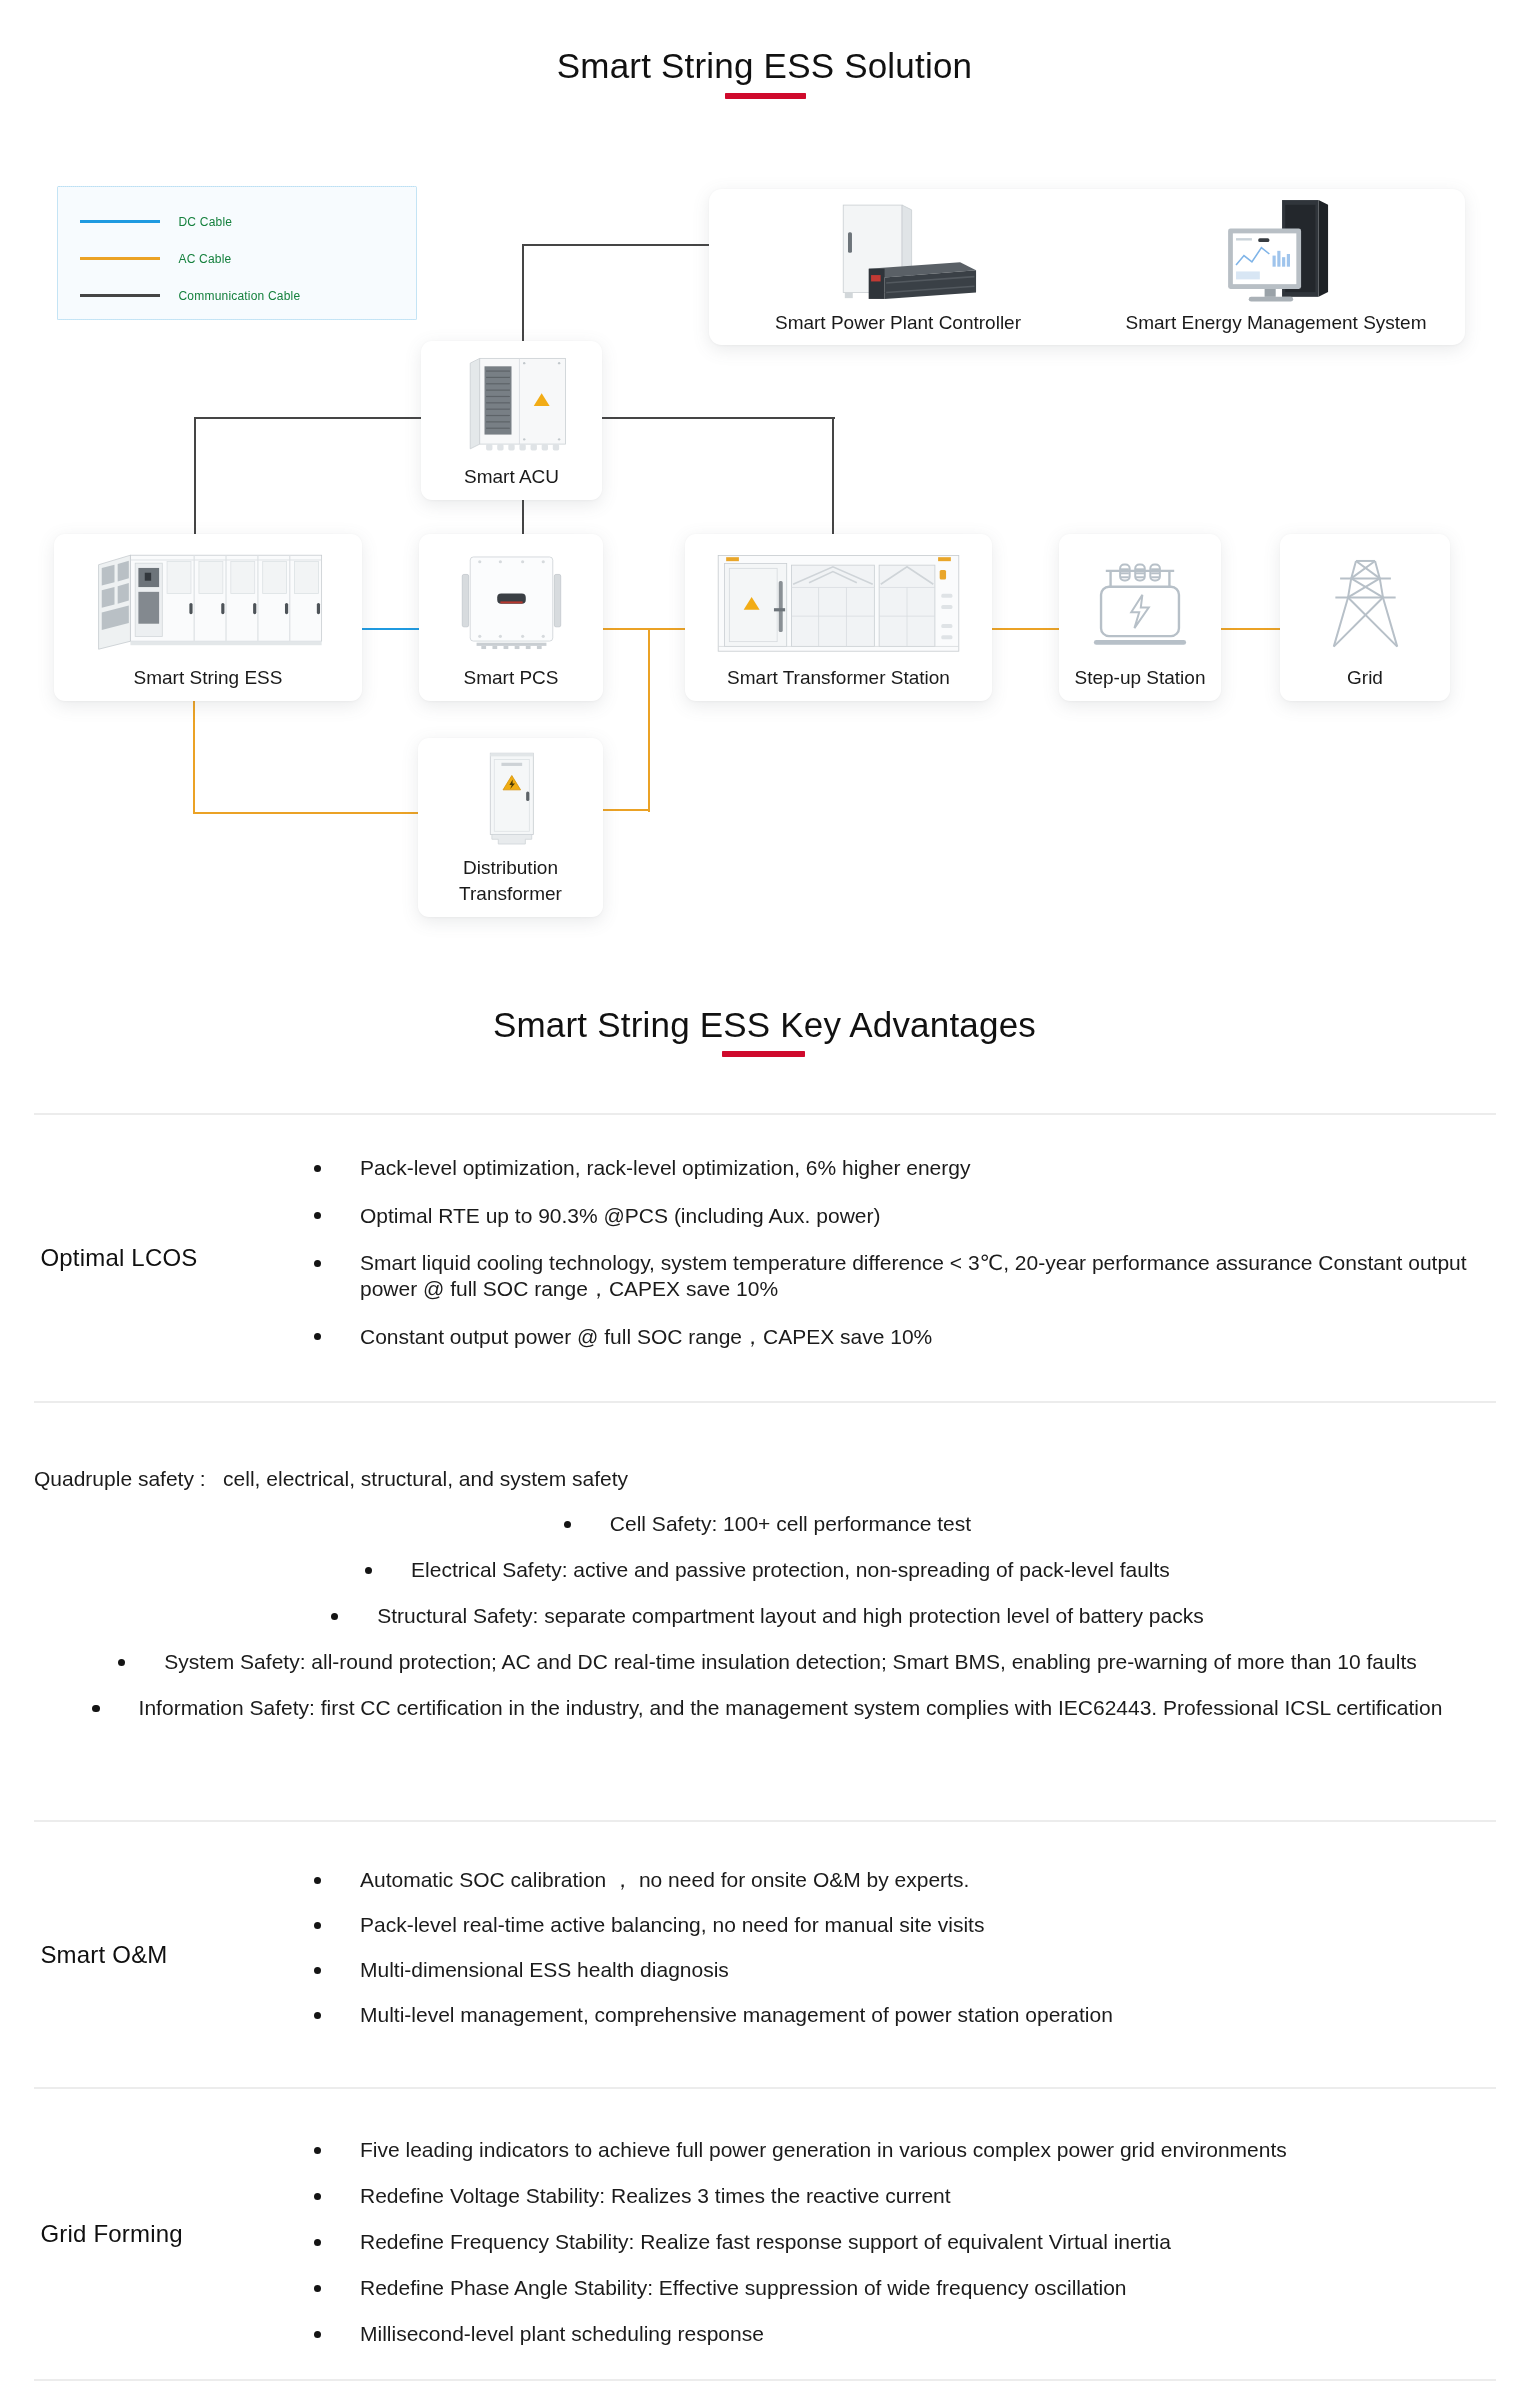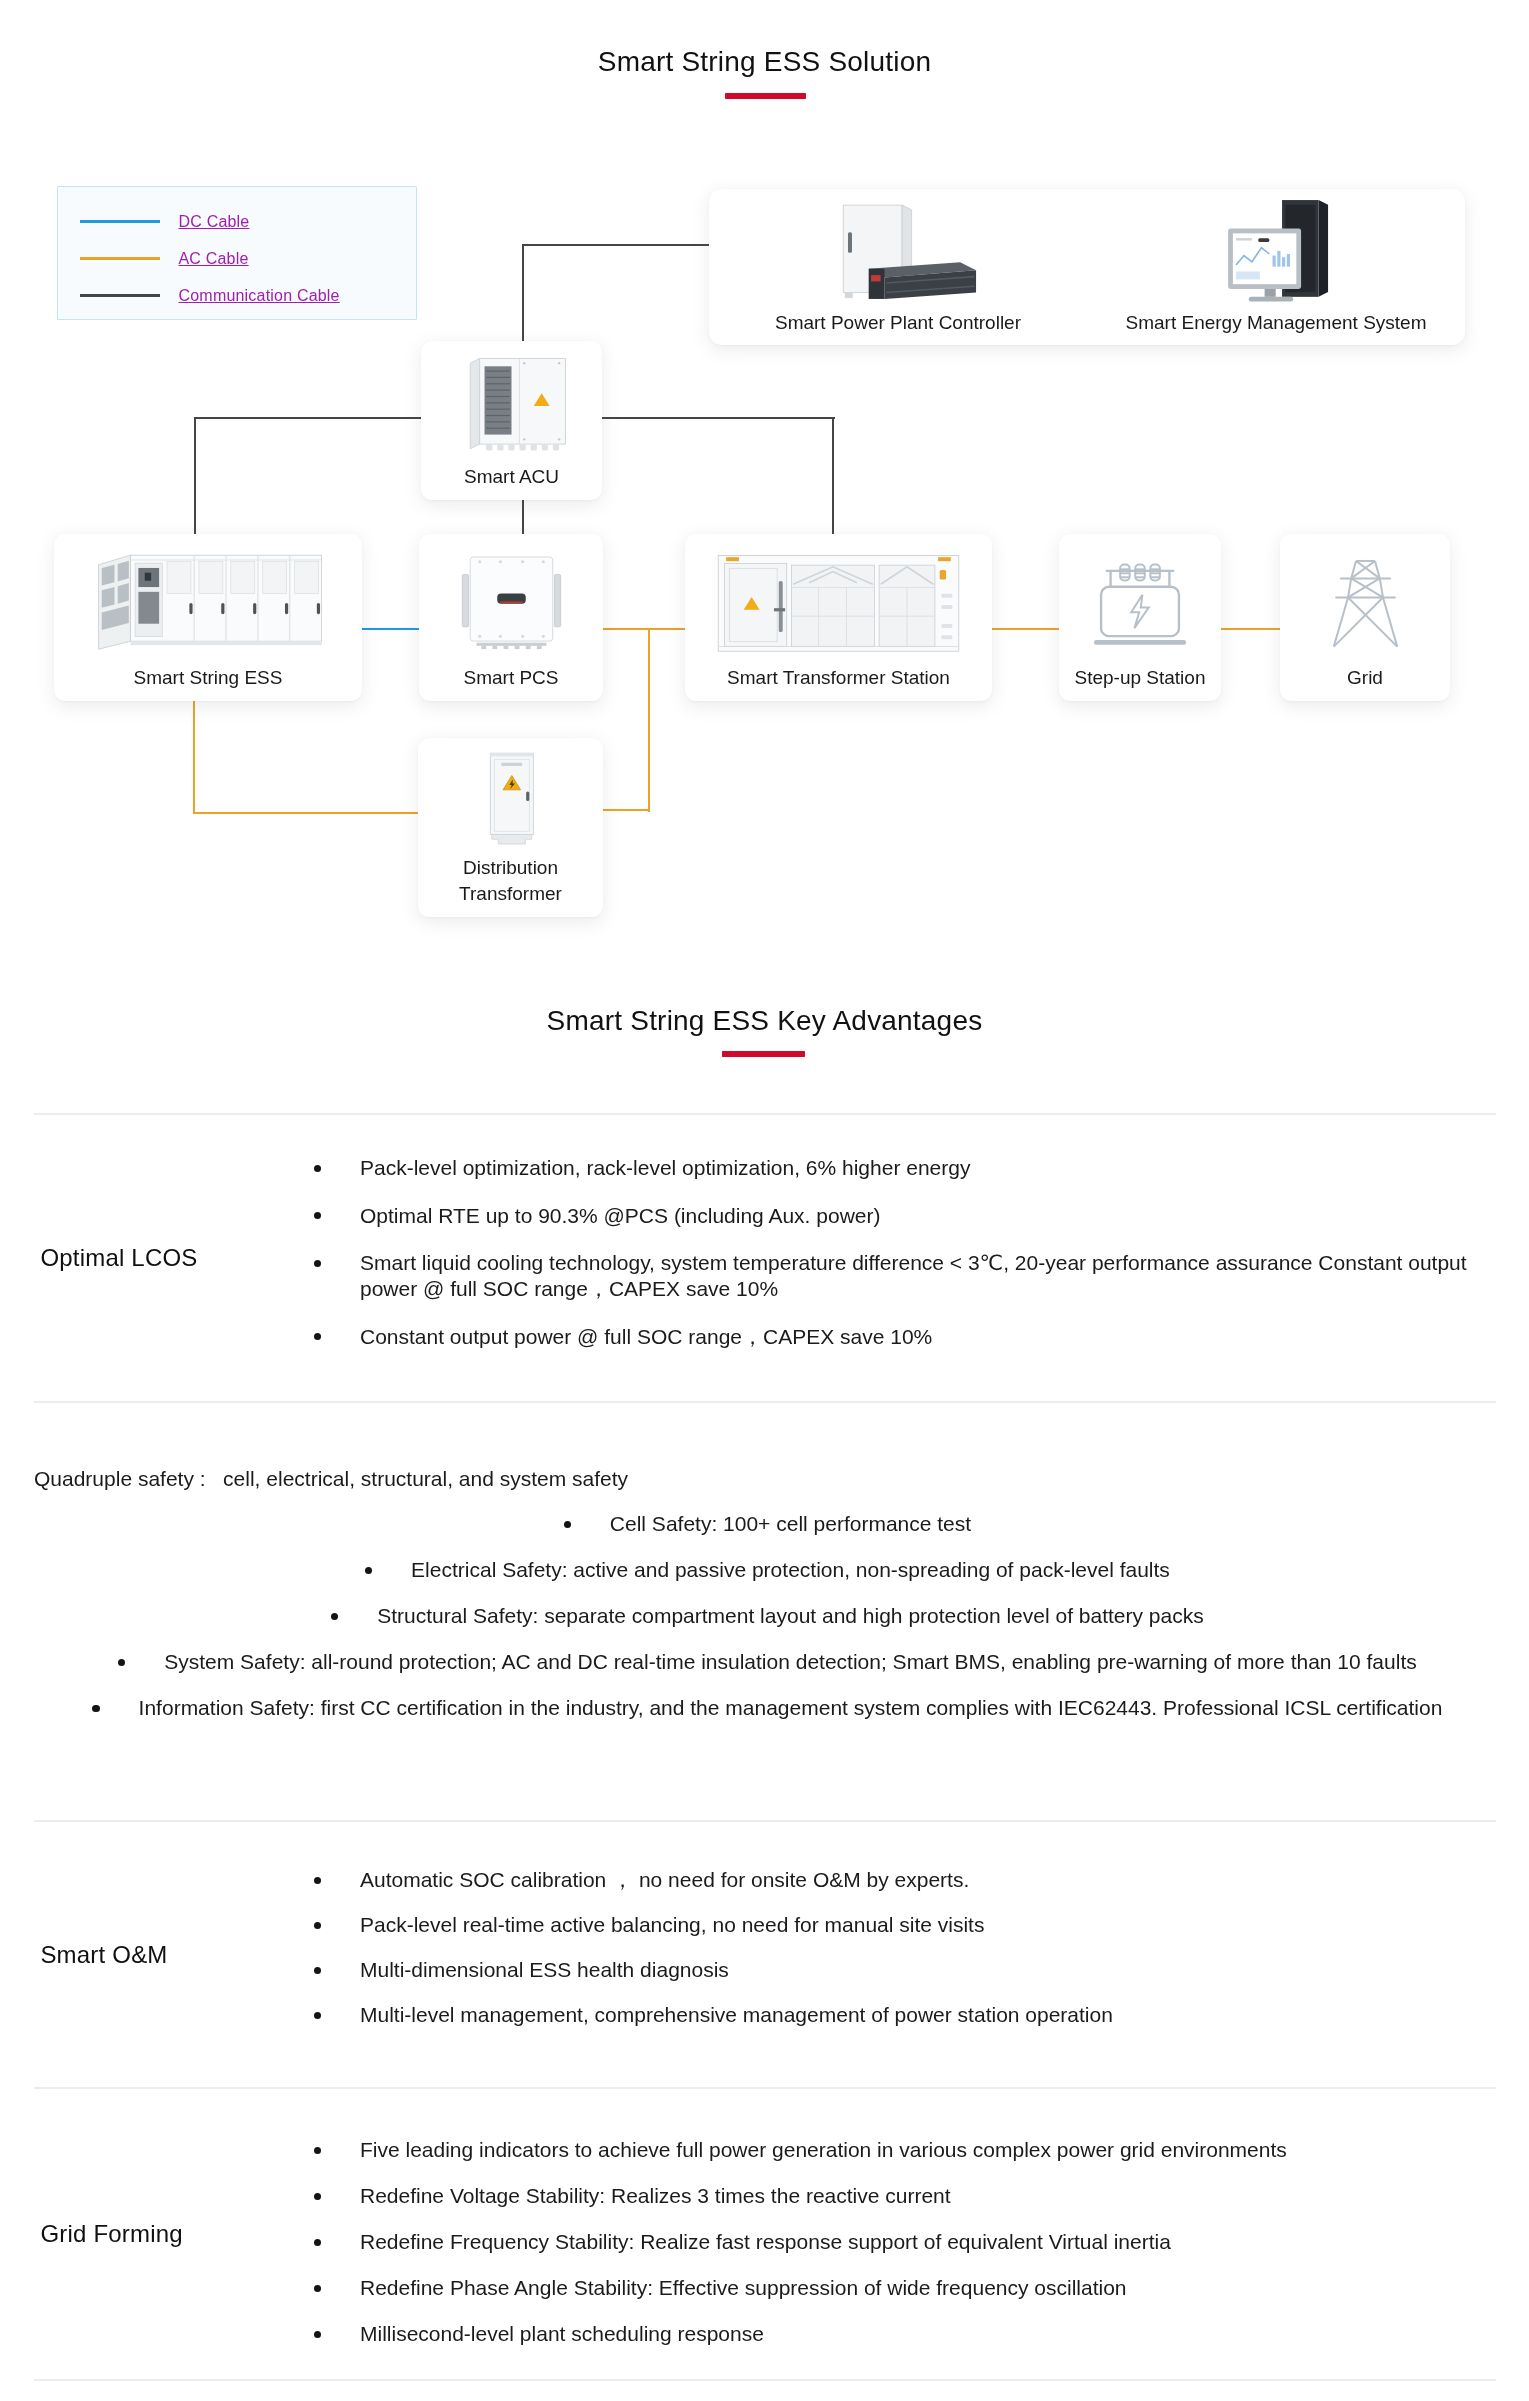--- a/index.html
+++ b/index.html
@@ -1,34 +1,34 @@
 <!DOCTYPE html>
 <html style="font-size:12.7px"><head>
 <meta charset="utf-8">
 <style>
   * { margin:0; padding:0; box-sizing:border-box; }
   body { background:#fff; font-family:"Liberation Sans","DejaVu Sans",sans-serif; color:#1a1a1a; }
   #page { position:relative; width:1529px; height:2401px; background:#ffffff; overflow:hidden; }
 
   
   .big-title { position:absolute; left:0; width:1529px; text-align:center;
-               font-size:28px; font-weight:500; letter-spacing:0.2px; color:#111; }
+               font-size:35px; font-weight:500; letter-spacing:0.2px; color:#111; }
   #title-solution { top:46px; }
   #title-advantages { top:1005px; }
   .title-underline { position:absolute; height:5.6px; border-radius:0.8px; }
   #underline-solution { left:725px; top:93px; width:81px; }
   #underline-advantages { left:722px; top:1051px; width:83px; }
 
   
   #legend-box { position:absolute; left:57px; top:186px; width:360px; height:134px;
                 background:#f7fbfe; border:0.8px dotted #92cdec; border-radius:1.6px;
                 padding:16px 0 0 21.5px; }
   .legend-row { display:flex; align-items:center; height:37px; }
   .legend-line { width:80px; height:2.4px; flex-shrink:0; }
-  .legend-label { margin-left:19px; font-size:16px; color:#a21caf; letter-spacing:0.2px;text-decoration:underline; }
+  .legend-label { margin-left:19px; font-size:12px; color:#15803d; letter-spacing:0.2px; }
 
   
   .cable { position:absolute; }
   .cable-h { height:2.4px; }
   .cable-v { width:2.4px; }
 
   
   .card { position:absolute; background:#fff; border-radius:11px;
           box-shadow:0 4.8px 17.5px rgba(90,100,110,0.13), 0 0.8px 2.4px rgba(0,0,0,0.03);
           display:flex; flex-direction:column; align-items:center; justify-content:flex-end;

